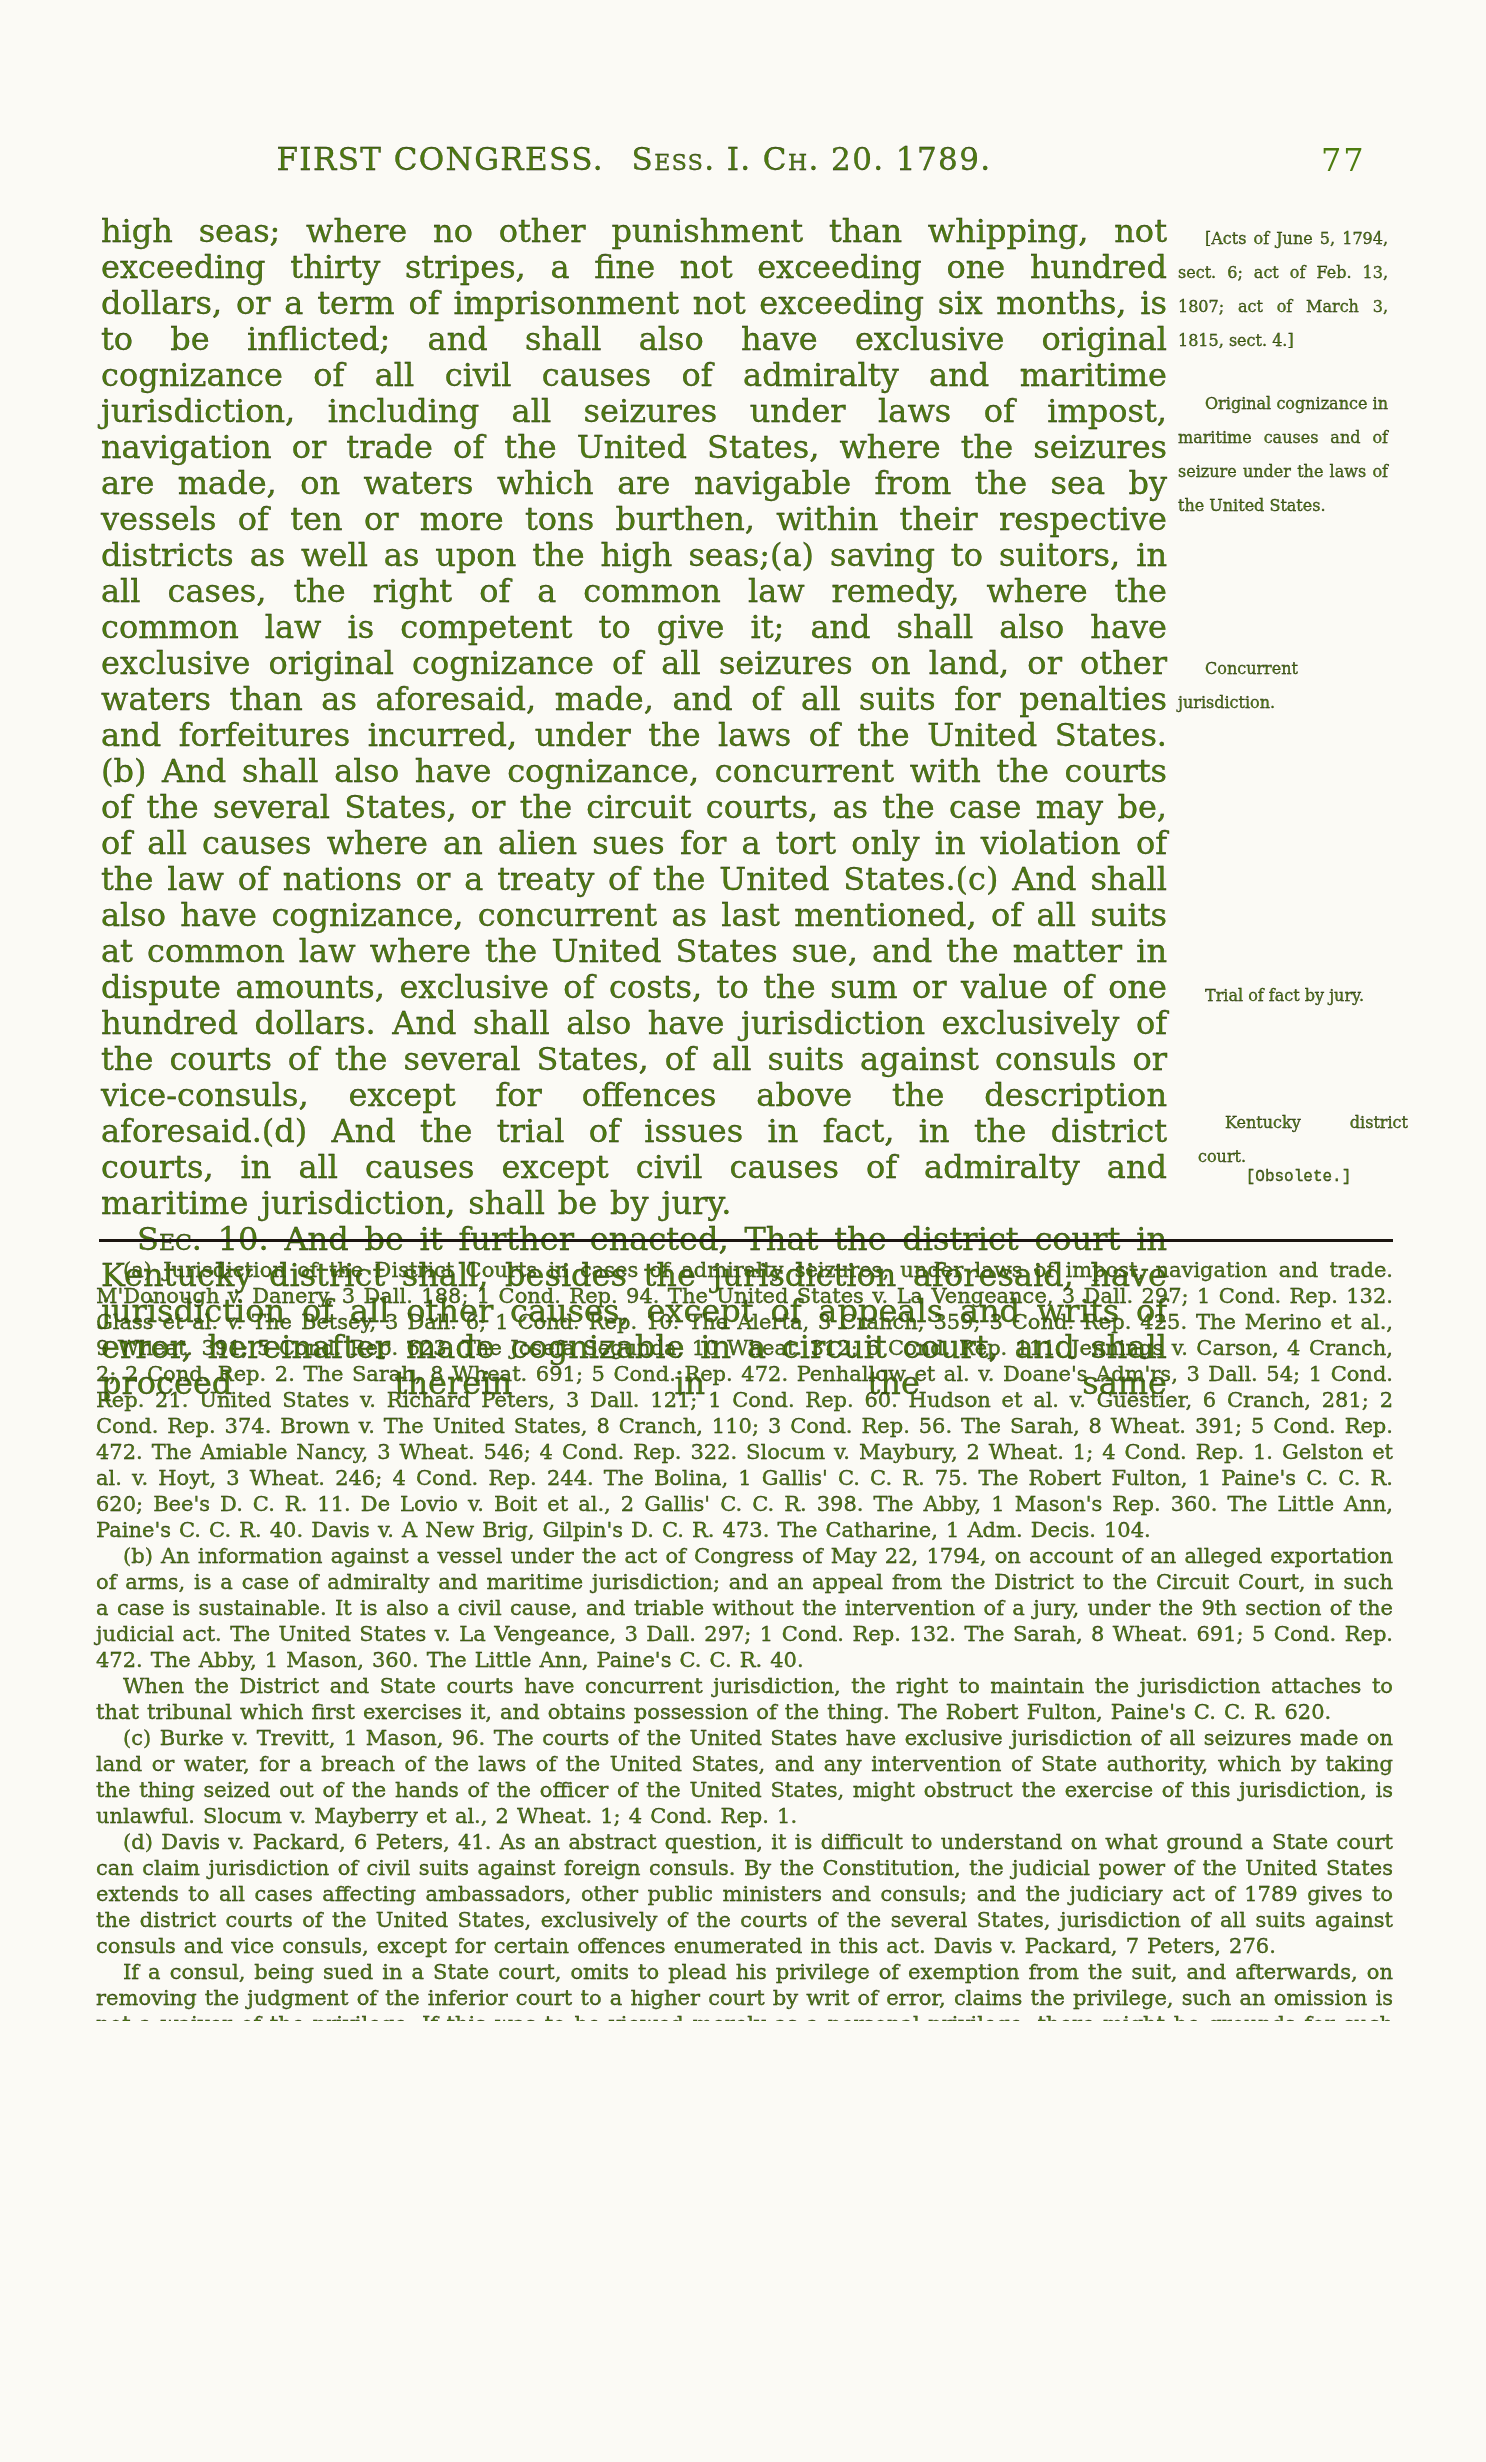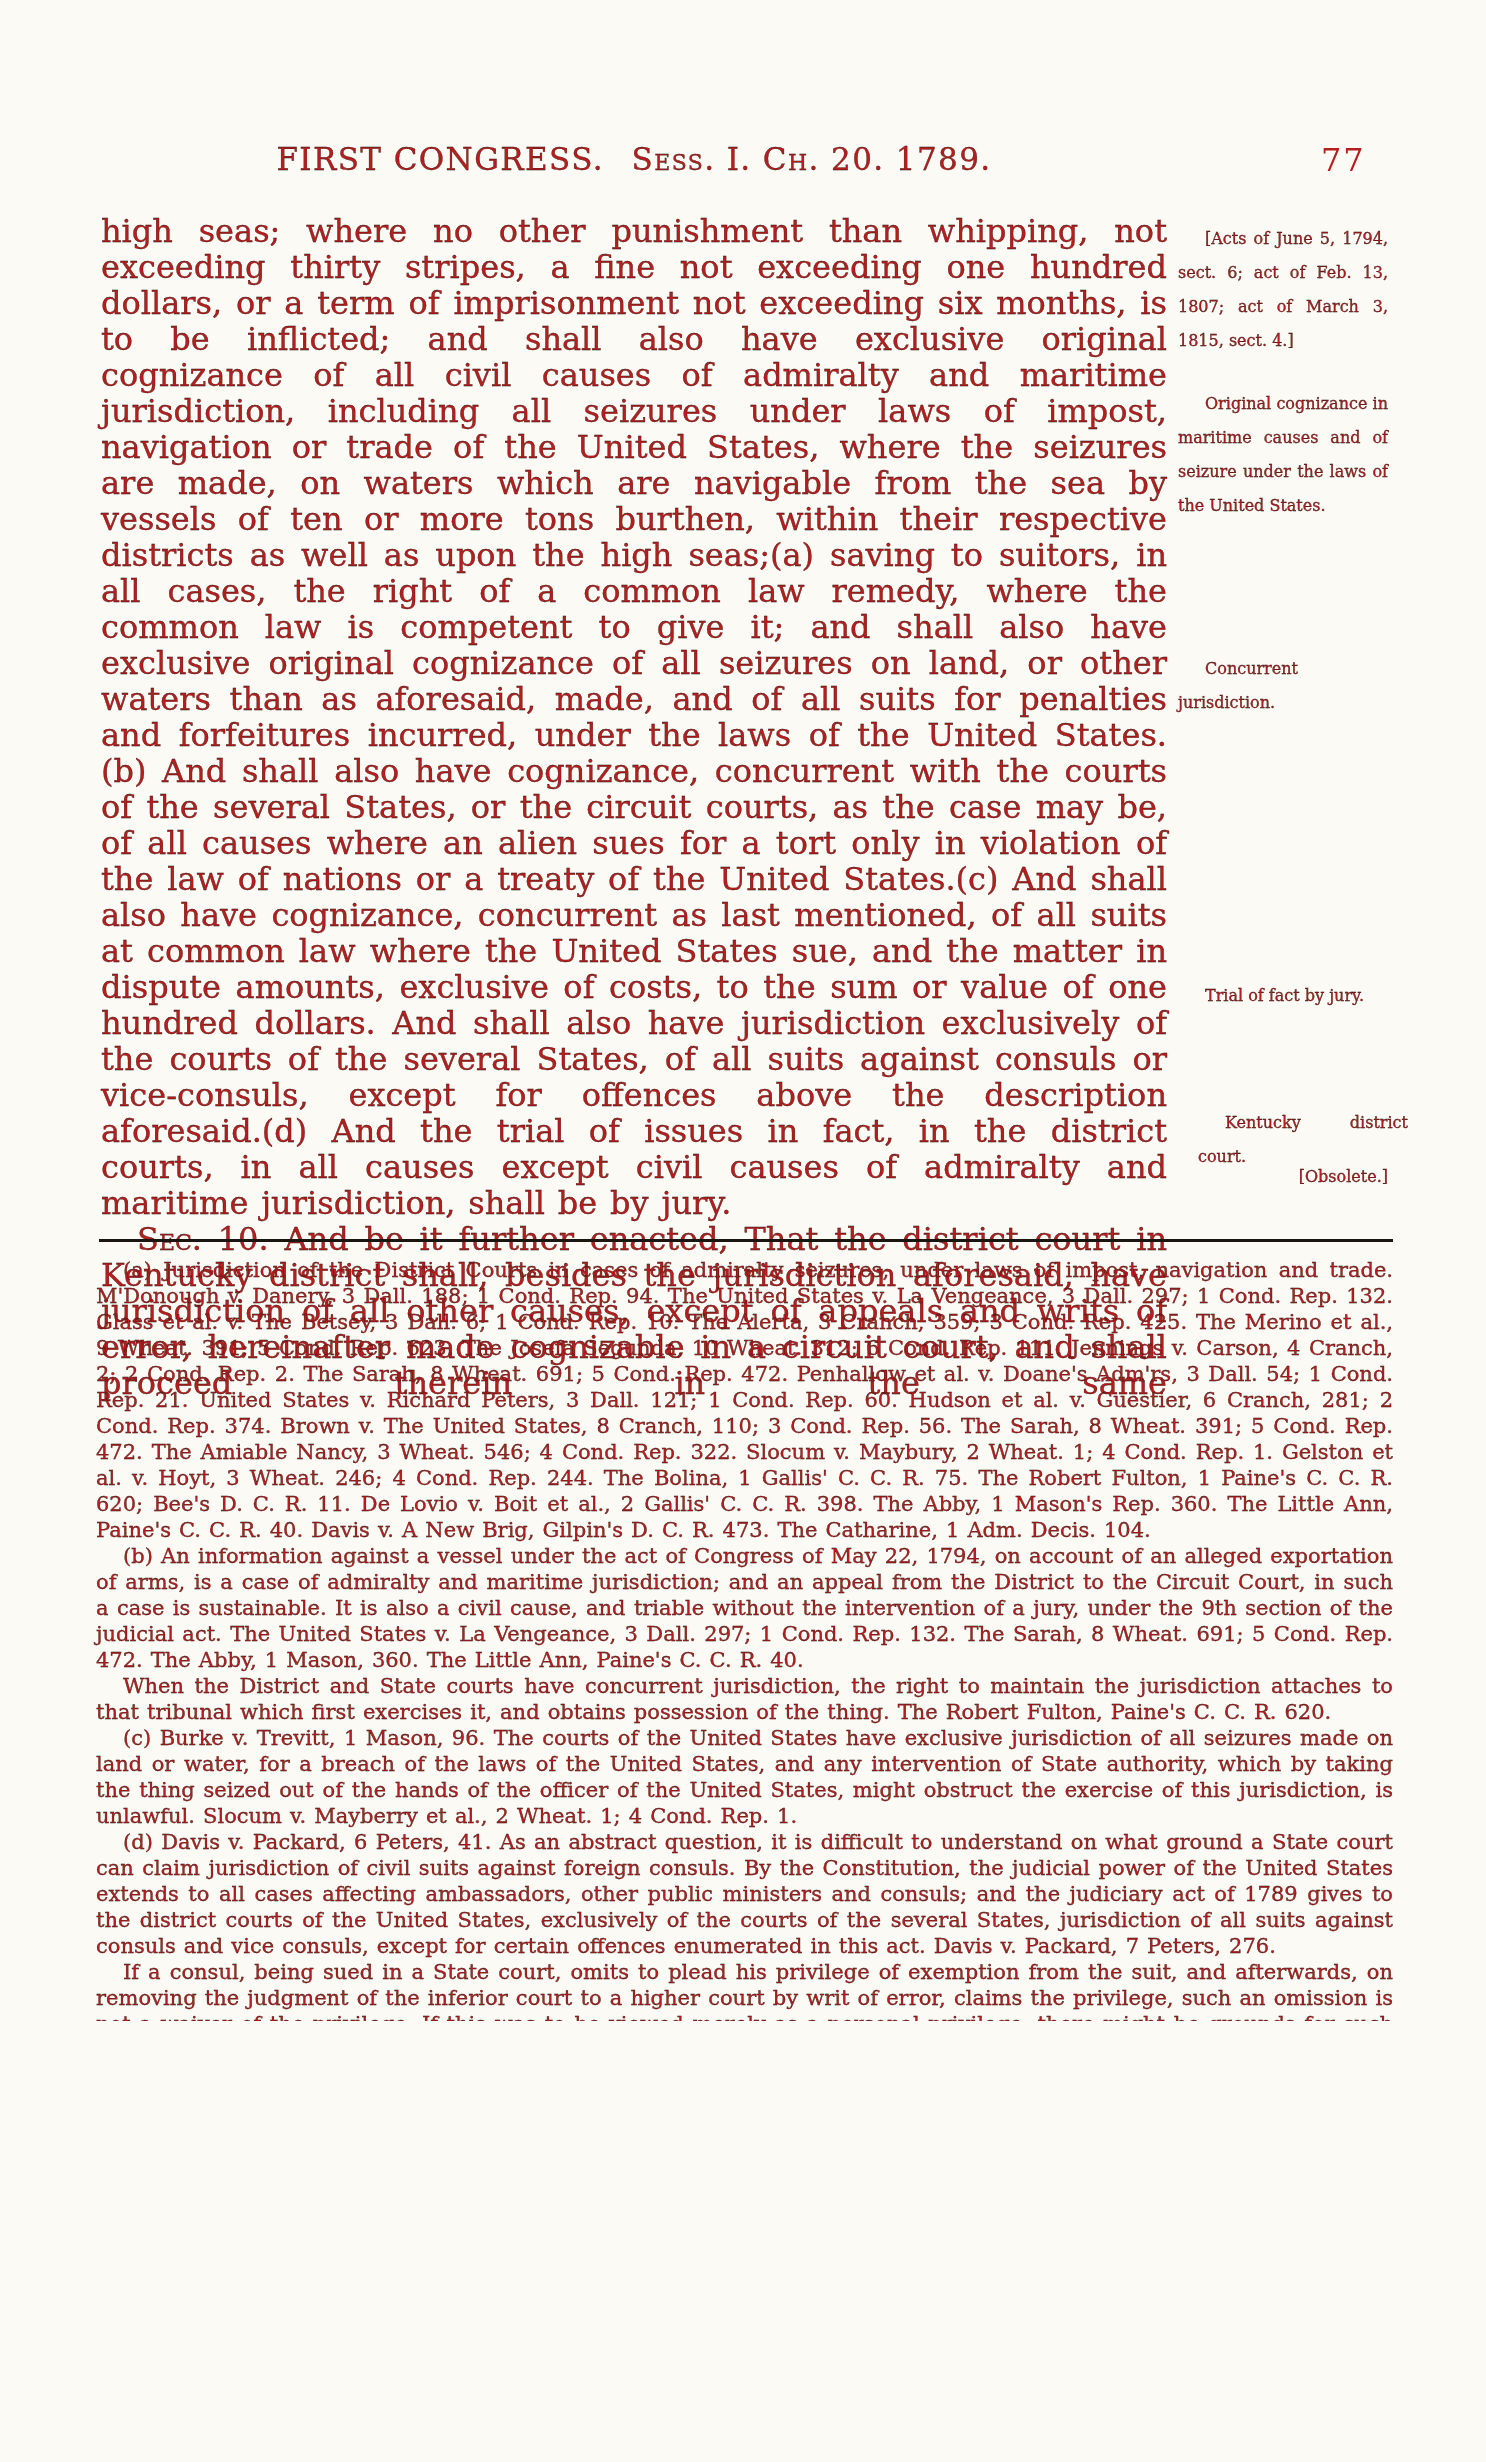--- a/index.html
+++ b/index.html
@@ -1,21 +1,21 @@
 <!DOCTYPE html>
 <html style="font-size:14.5px"><head>
 <meta charset="utf-8">
 <style>
   html, body { margin: 0; padding: 0; background: #fbfaf5; }
   .page {
     position: relative;
     width: 1487px;
     height: 2021px;
     background: #fbfaf5;
-    color: #b91c1c;
+    color: #4d7c0f;
     font-family: "DejaVu Serif", "Liberation Serif", serif;
     overflow: hidden;
   }
   
   .running-head {
     position: absolute;
     top: 141px; left: 101px; width: 1066px;
     text-align: center;
     font-size: 31px;
     letter-spacing: 1.4px;
@@ -50,21 +50,21 @@
   
   .margin-note {
     position: absolute;
     left: 1178px; width: 210px;
     font-size: 16px;
     line-height: 34px;
     text-align: justify;
     text-indent: 27px;
     -webkit-text-stroke: 0.3px #1b1510;
   }
-  .margin-note.obsolete { text-indent: 31px; text-align: right; }
+  .margin-note.obsolete { text-indent: 31px; text-align: center; font-family: Liberation Mono, monospace; }
   
   .footnote-rule {
     position: absolute;
     top: 1239px; left: 99px;
     width: 1294px; height: 2.7px;
     background: #1b1510;
   }
   
   .footnotes {
     position: absolute;

